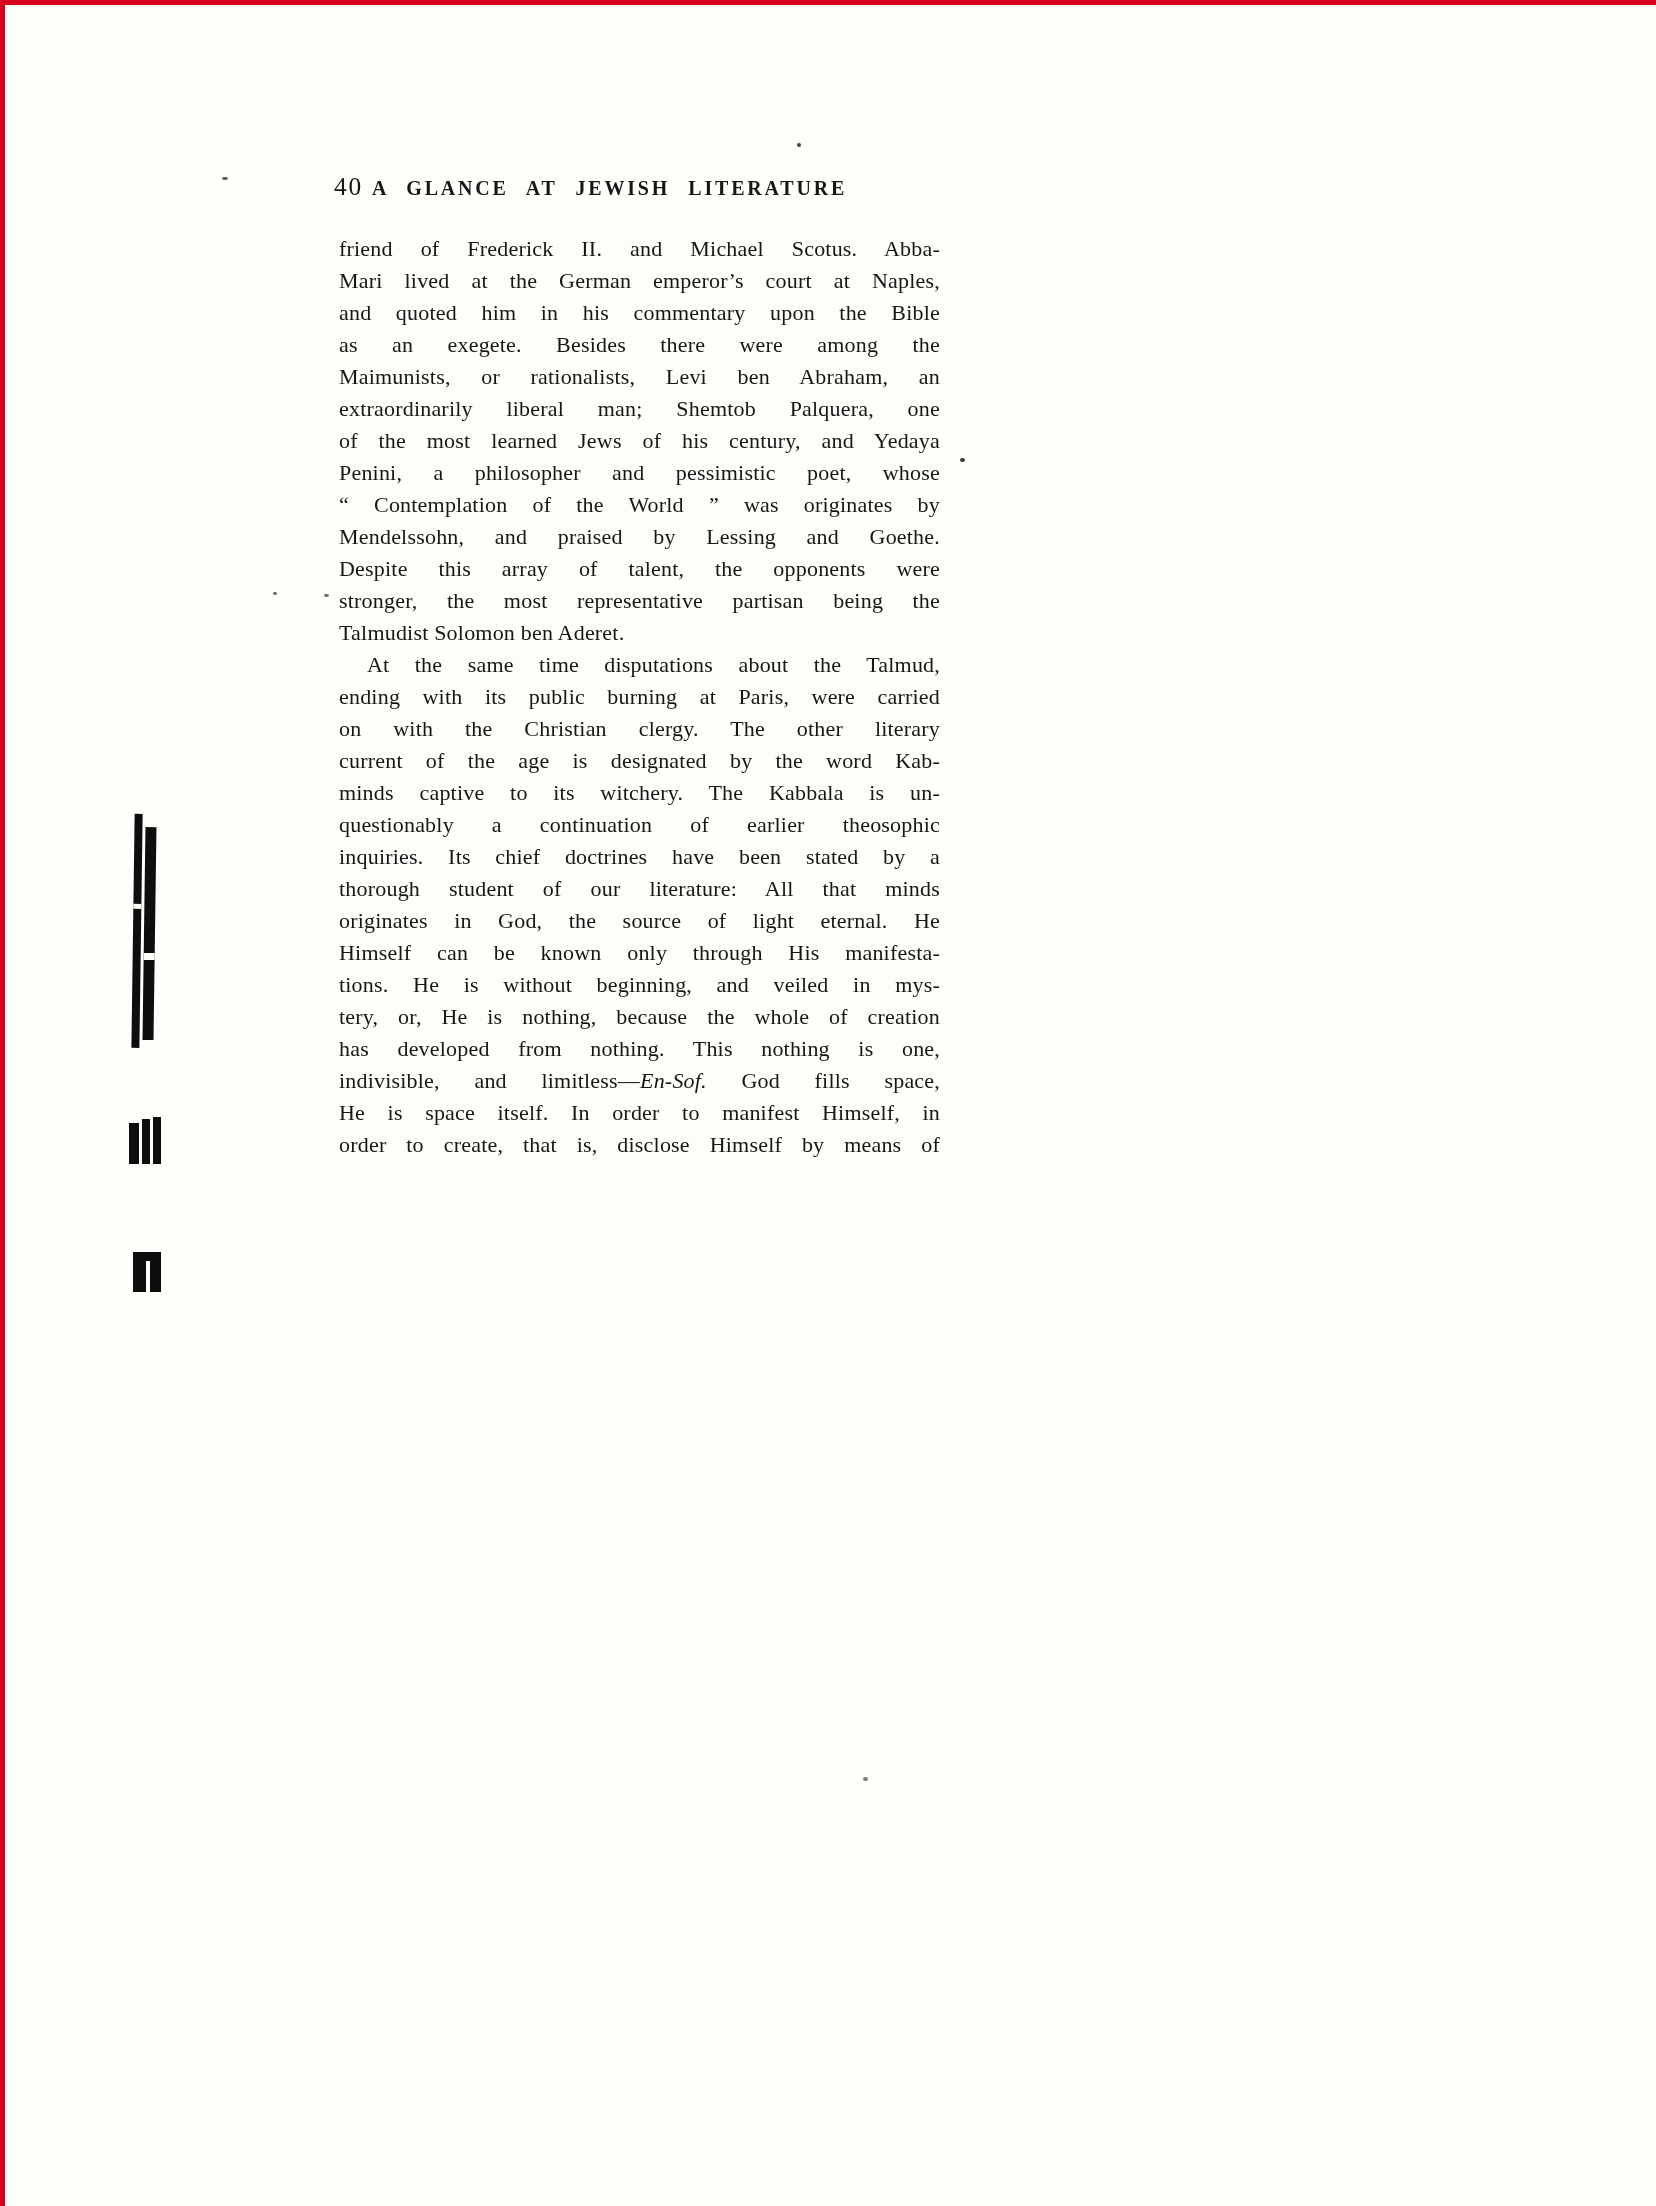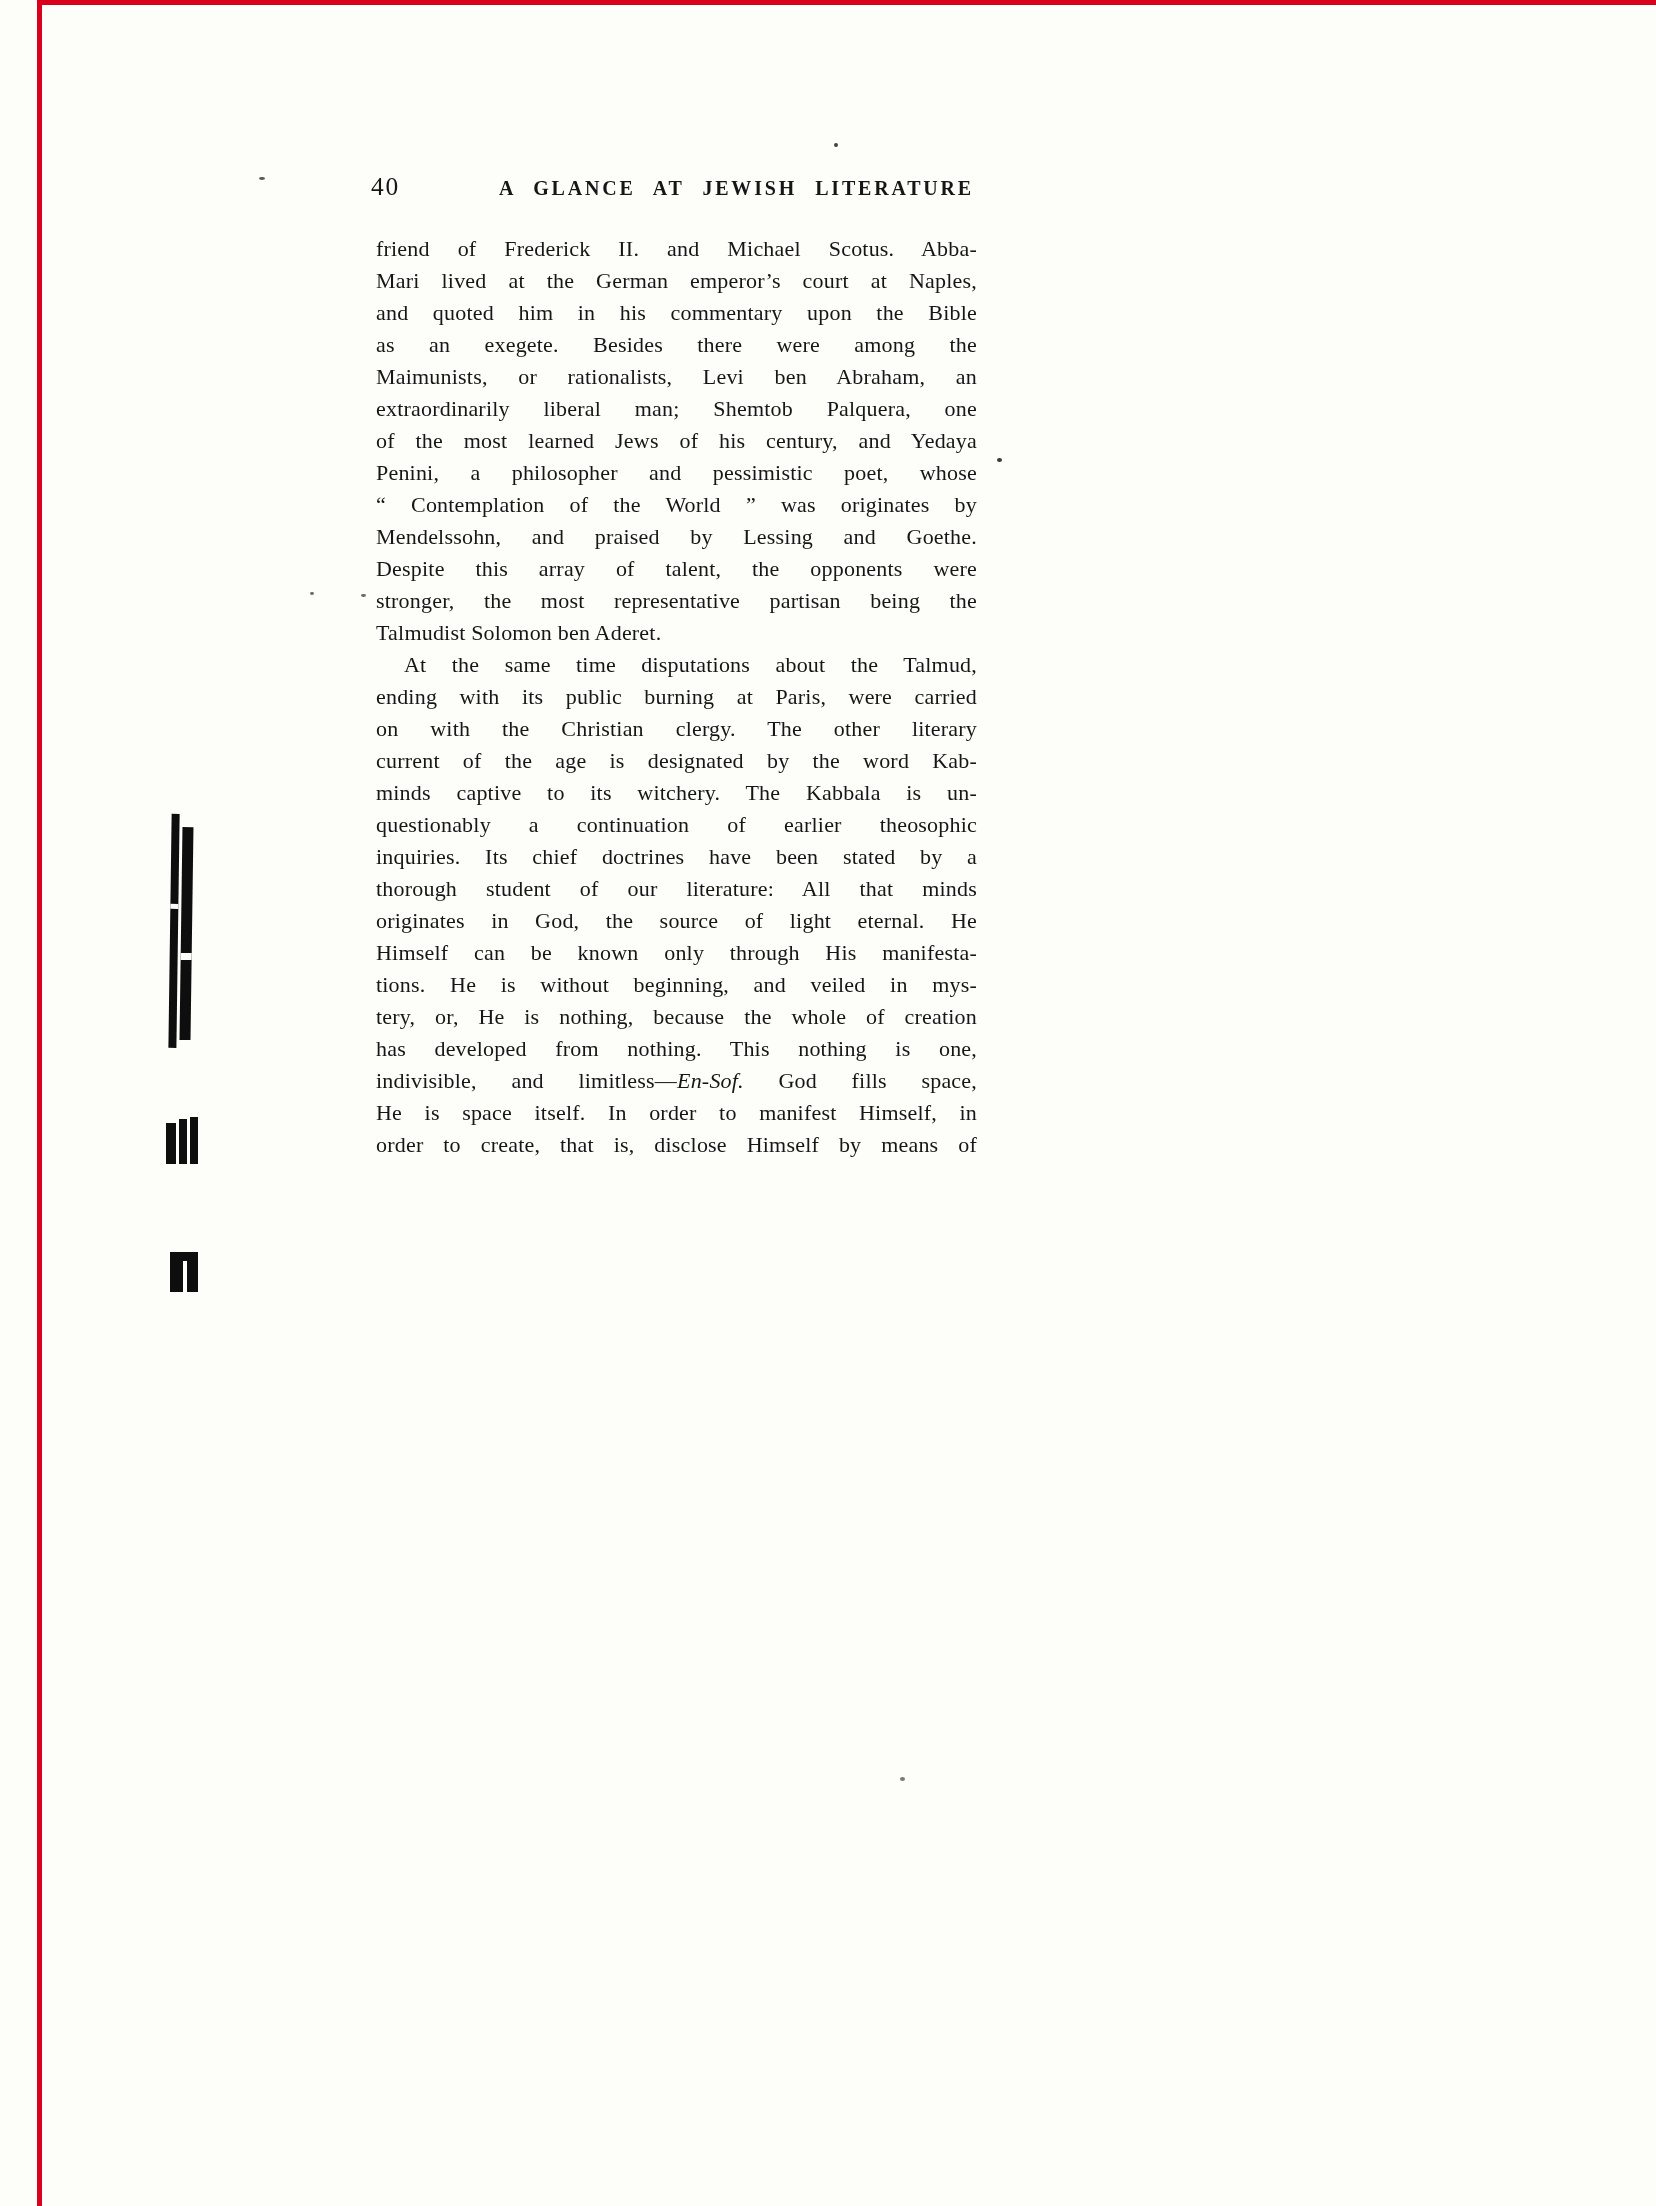--- a/index.html
+++ b/index.html
@@ -9,34 +9,34 @@
     --scan-red:#d8001d;
   }
   html,body{margin:0;padding:0;}
   body{
     width:1656px;height:2206px;
     background:var(--paper);
     font-family:"Liberation Serif", serif;
     position:relative;
     overflow:hidden;
   }
-  .page{position:absolute;inset:0;margin-left:37px;}
+  .page{position:absolute;inset:0;}
 
   
   .edge-top{position:absolute;top:0;left:0;width:1656px;height:4.7px;background:var(--scan-red);}
   .edge-left{position:absolute;top:0;left:0;width:4.7px;height:2206px;background:var(--scan-red);}
 
   
   .page-number{
     position:absolute;left:334px;top:172px;
     font-size:25.4px;color:var(--text);letter-spacing:1.9px;
   }
   .running-title{
     position:absolute;left:372px;top:177px;width:565px;
-    text-align:right;font-size:20px;font-weight:bold;color:var(--text);
+    text-align:left;font-size:20px;font-weight:bold;color:var(--text);
     letter-spacing:2.8px;word-spacing:10.4px;white-space:nowrap;
   }
 
   
   .text-block{
     position:absolute;left:339px;top:233px;width:601px;
     font-size:22px;line-height:32px;color:var(--text);
     letter-spacing:0.2px;
   }
   .line{

